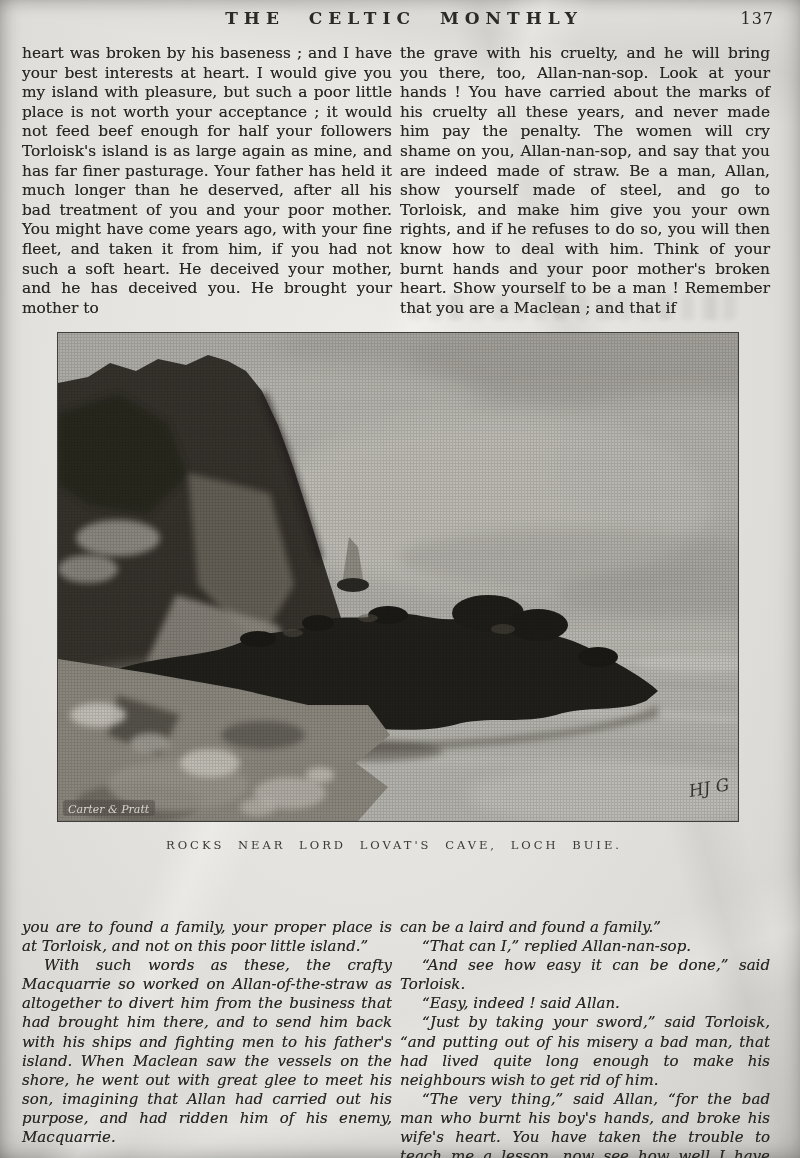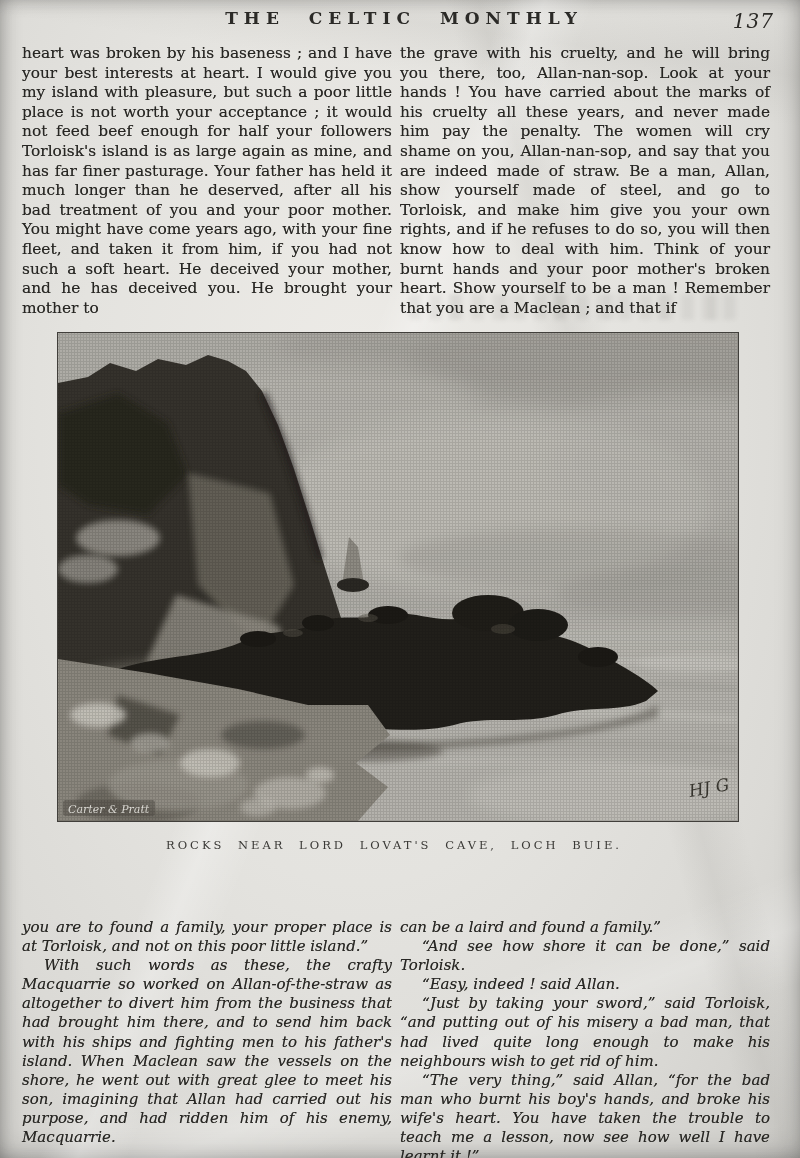--- a/index.html
+++ b/index.html
@@ -26,21 +26,21 @@
       linear-gradient(160deg, transparent 80%, rgba(255,255,255,.22) 84%, transparent 88%),
       linear-gradient(8deg, transparent 90%, rgba(130,128,122,.10) 94%, transparent 98%);
   }
   .header-title{
     position:absolute;top:8px;left:8px;right:0;text-align:center;
     font-size:17px;font-weight:bold;color:#2b2a27;
     letter-spacing:6px;word-spacing:12px;
   }
   .page-number{
     position:absolute;top:9px;right:26px;
-    font-size:20px;color:#2b2a27;letter-spacing:1px;font-style:italic;
+    font-size:16px;color:#2b2a27;letter-spacing:1px;
   }
   .cols{position:absolute;left:22px;width:756px;display:flex;gap:8px;}
   .cols-top{top:44px;}
   .cols-bottom{top:918px;font-style:italic;}
   .col{flex:0 0 370px;width:370px;}
   .article-text{
     font-size:15.4px;line-height:19.6px;color:#272623;
     text-align:justify;text-shadow:0 0 .5px rgba(35,34,30,.55);
   }
   .cols-bottom .article-text{font-size:15px;line-height:19.1px;}
@@ -179,19 +179,20 @@
 
   <div class="caption">ROCKS  NEAR  LORD  LOVAT'S  CAVE,  LOCH  BUIE.</div>
 
   <div class="cols cols-bottom">
     <div class="col article-text">
       <p class="no-indent">you are to found a family, your proper place is at Torloisk, and not on this poor little island.”</p>
       <p>With such words as these, the crafty Macquarrie so worked on Allan-of-the-straw as altogether to divert him from the business that had brought him there, and to send him back with his ships and fighting men to his father's island.  When Maclean saw the vessels on the shore, he went out with great glee to meet his son, imagining that Allan had carried out his purpose, and had ridden him of his enemy, Macquarrie.</p>
     </div>
     <div class="col article-text">
       <p class="no-indent">can be a laird and found a family.”</p>
-      <p>“And see how shore it can be done,” said Torloisk.</p>
+      <p>“That can I,” replied Allan-nan-sop.</p>
+      <p>“And see how easy it can be done,” said Torloisk.</p>
       <p>“Easy, indeed ! said Allan.</p>
       <p>“Just by taking your sword,” said Torloisk, “and putting out of his misery a bad man, that had lived quite long enough to make his neighbours wish to get rid of him.</p>
       <p>“The very thing,” said Allan, “for the bad man who burnt his boy's hands, and broke his wife's heart.  You have taken the trouble to teach me a lesson, now see how well I have learnt it !”</p>
     </div>
   </div>
 </div>
 
 </body></html>

